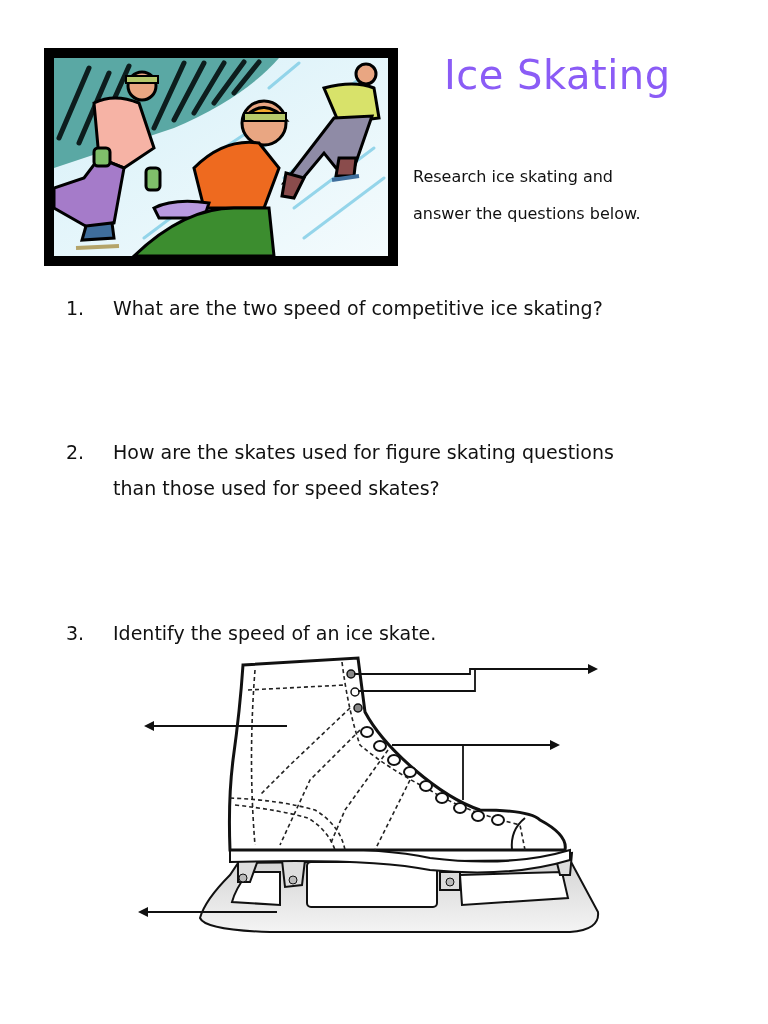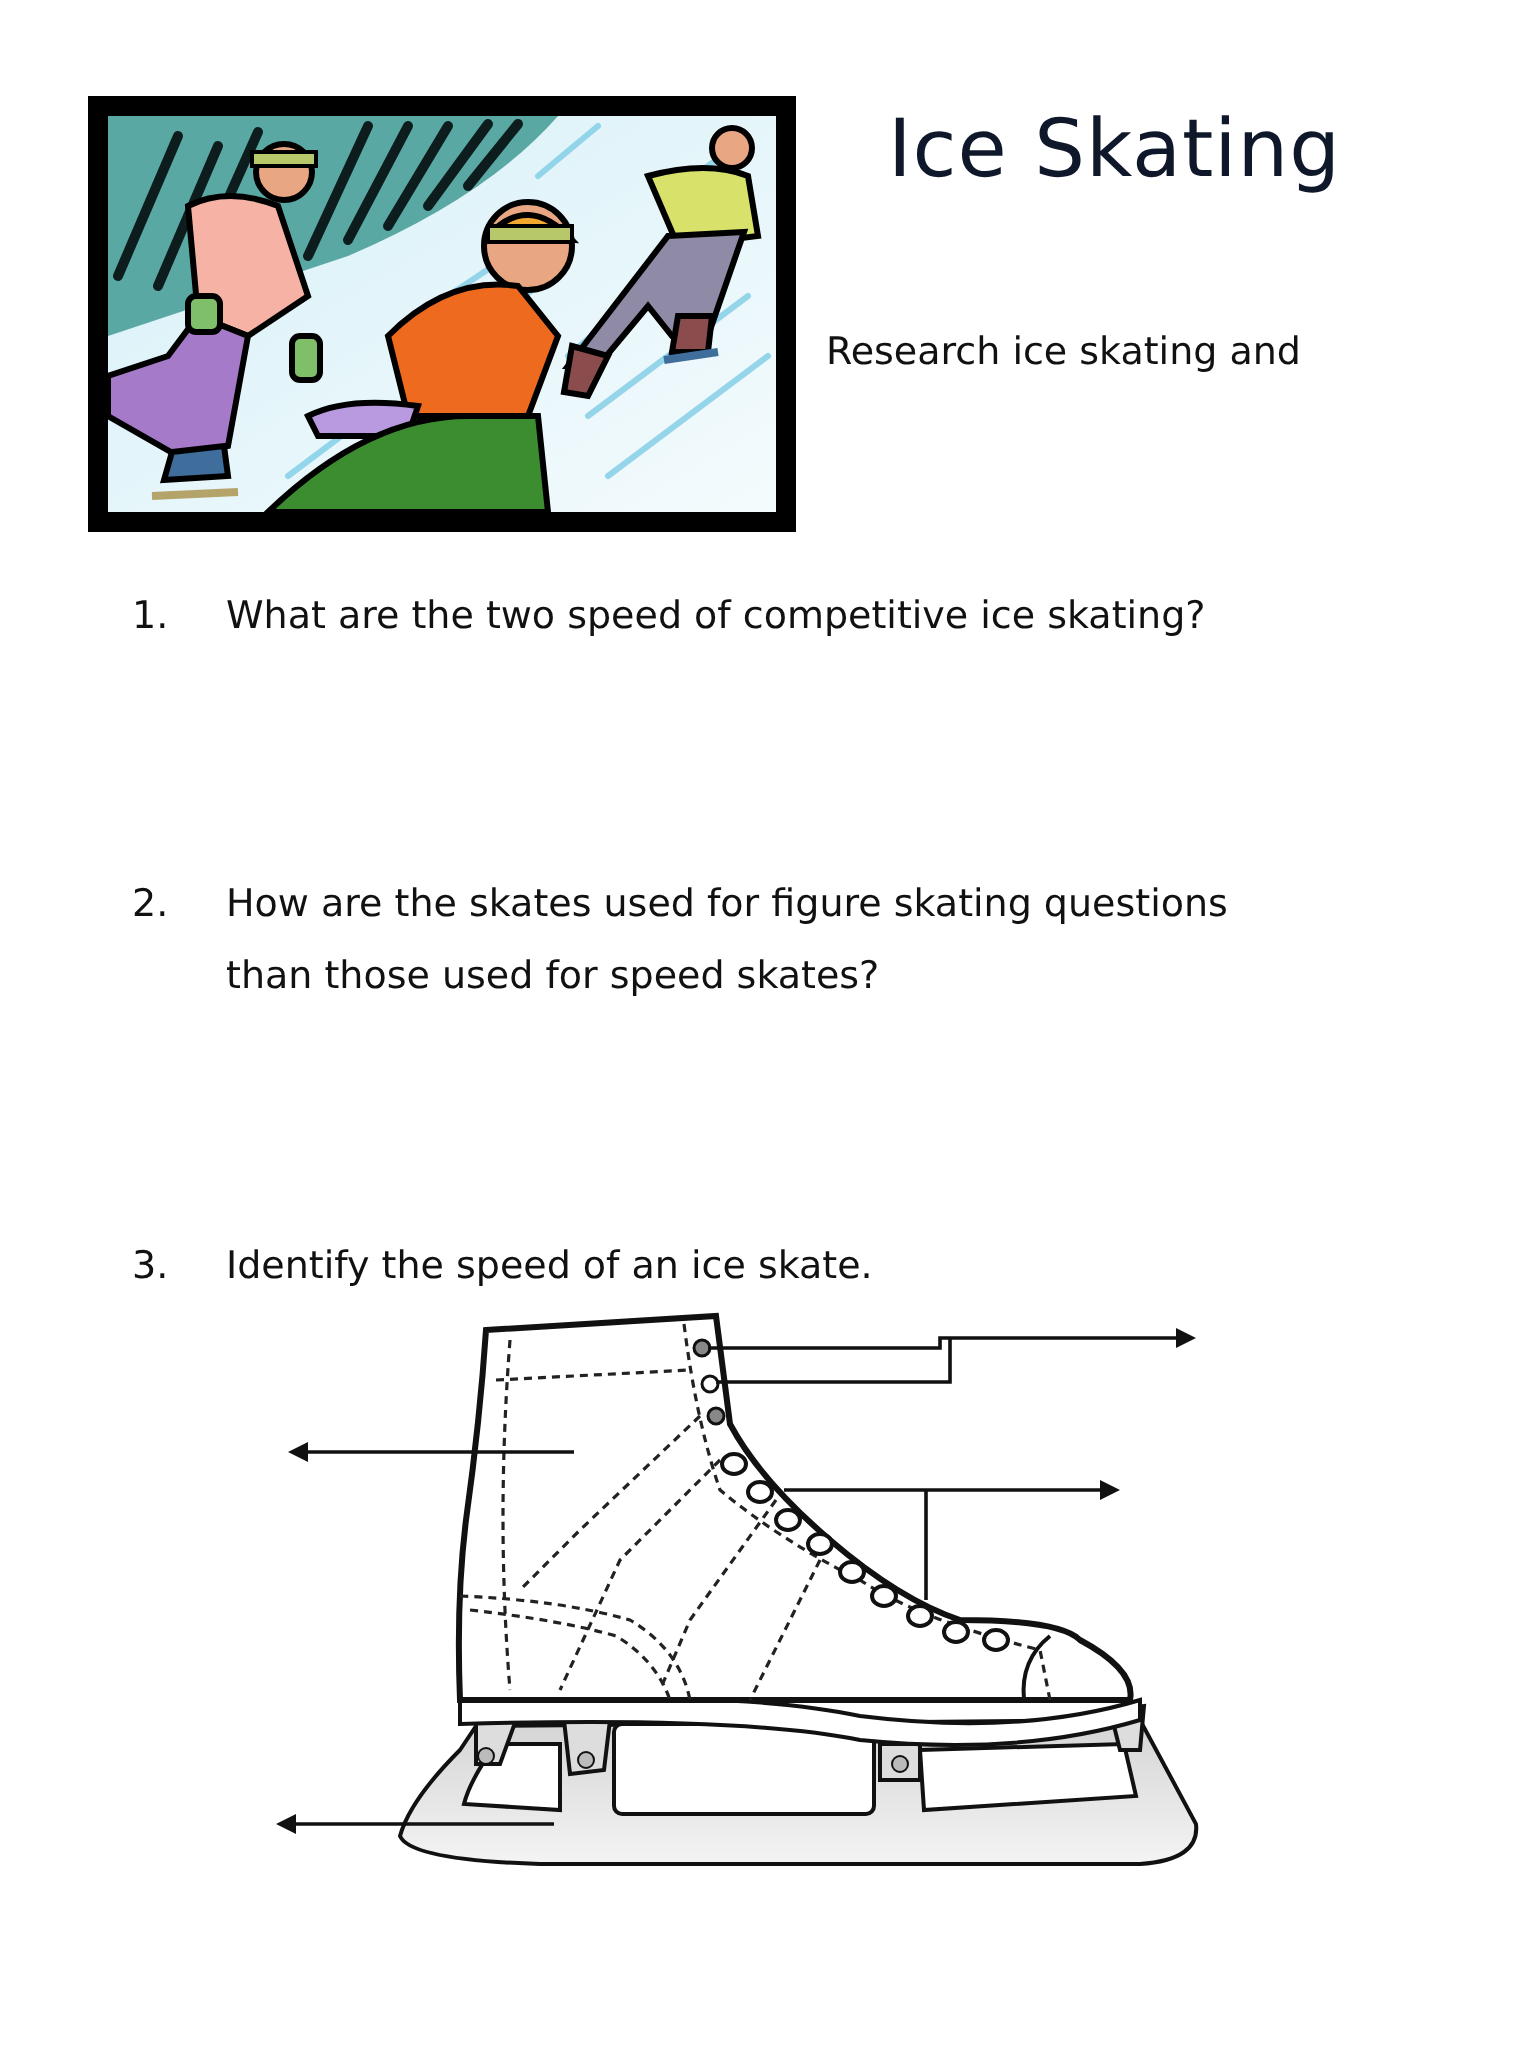--- a/index.html
+++ b/index.html
@@ -1,43 +1,44 @@
 <!DOCTYPE html>
 <html><head>
 <meta charset="utf-8">
 <style>
   html, body { margin: 0; padding: 0; }
   body {
     width: 768px; height: 1024px; background: #ffffff; position: relative; overflow: hidden;
     font-family: "DejaVu Sans", sans-serif; color: #111;
   }
   .title {
-    position: absolute; left: 444px; top: 52px; font-size: 40px; color: #0f172a;
+    position: absolute; left: 444px; top: 52px; font-size: 40px; color: #8b5cf6;
     letter-spacing: 0.5px; font-family: "DejaVu Sans", sans-serif;
   }
   .intro {
-    position: absolute; left: 413px; top: 158px; font-size: 19px; line-height: 37px; width: 320px;
+    position: absolute; left: 413px; top: 158px; font-size: 16px; line-height: 37px; width: 320px;
   }
   .picture {
     position: absolute; left: 44px; top: 48px; width: 354px; height: 218px;
     background: #000; box-sizing: border-box;
   }
   .picture svg { position: absolute; left: 10px; top: 10px; }
   .q { position: absolute; left: 66px; font-size: 19px; line-height: 36px; }
   .q .num { position: absolute; left: 0; top: 0; width: 30px; }
   .q .text { position: absolute; left: 47px; top: 0; white-space: nowrap; }
   .skate { position: absolute; left: 130px; top: 650px; }
 </style>
 </head>
 <body>
 
 <div class="title">Ice Skating</div>
 
 <div class="intro">
   <div>Research ice skating and</div>
+  <div>answer the questions below.</div>
 </div>
 
 <div class="picture">
   <svg width="334" height="198" viewBox="0 0 334 198">
     <defs>
       <linearGradient id="iceg" x1="0" y1="0" x2="1" y2="1">
         <stop offset="0" stop-color="#d6f0f8"></stop>
         <stop offset="1" stop-color="#f4fbfd"></stop>
       </linearGradient>
     </defs>

